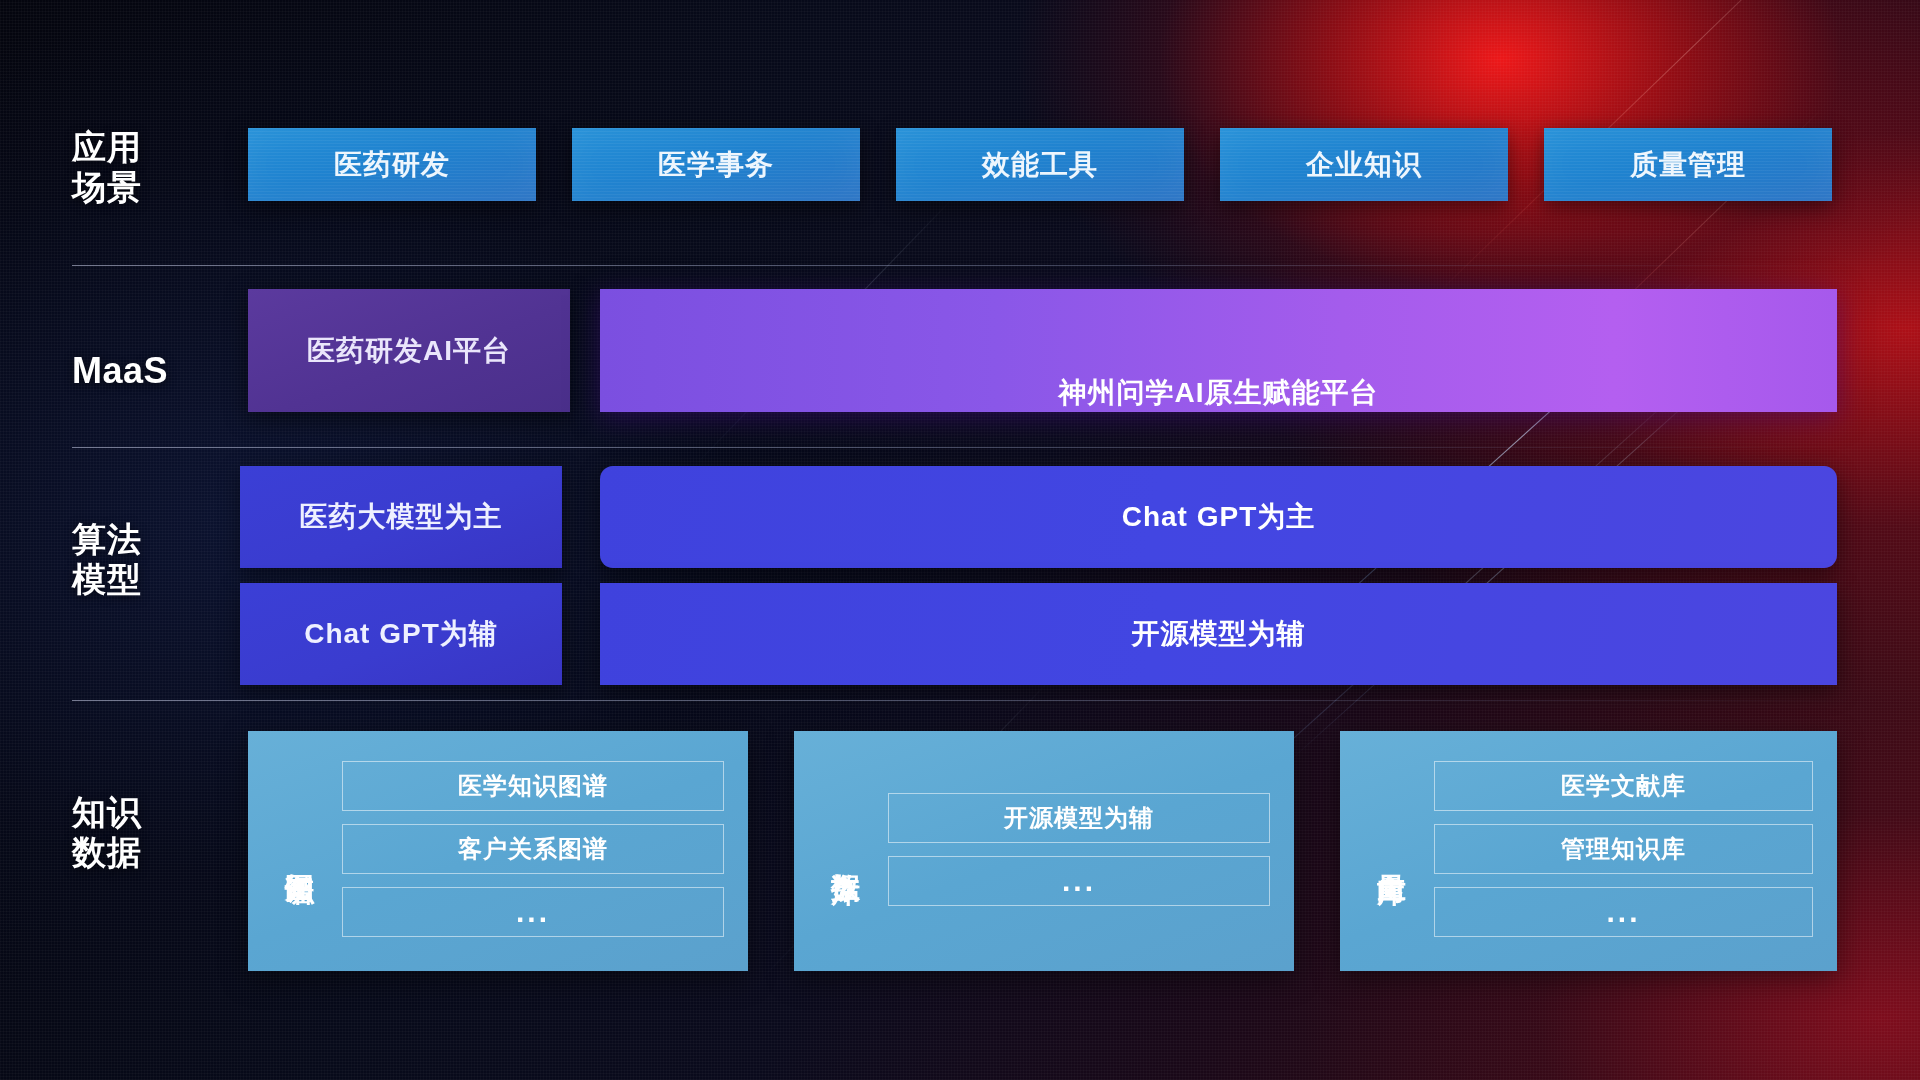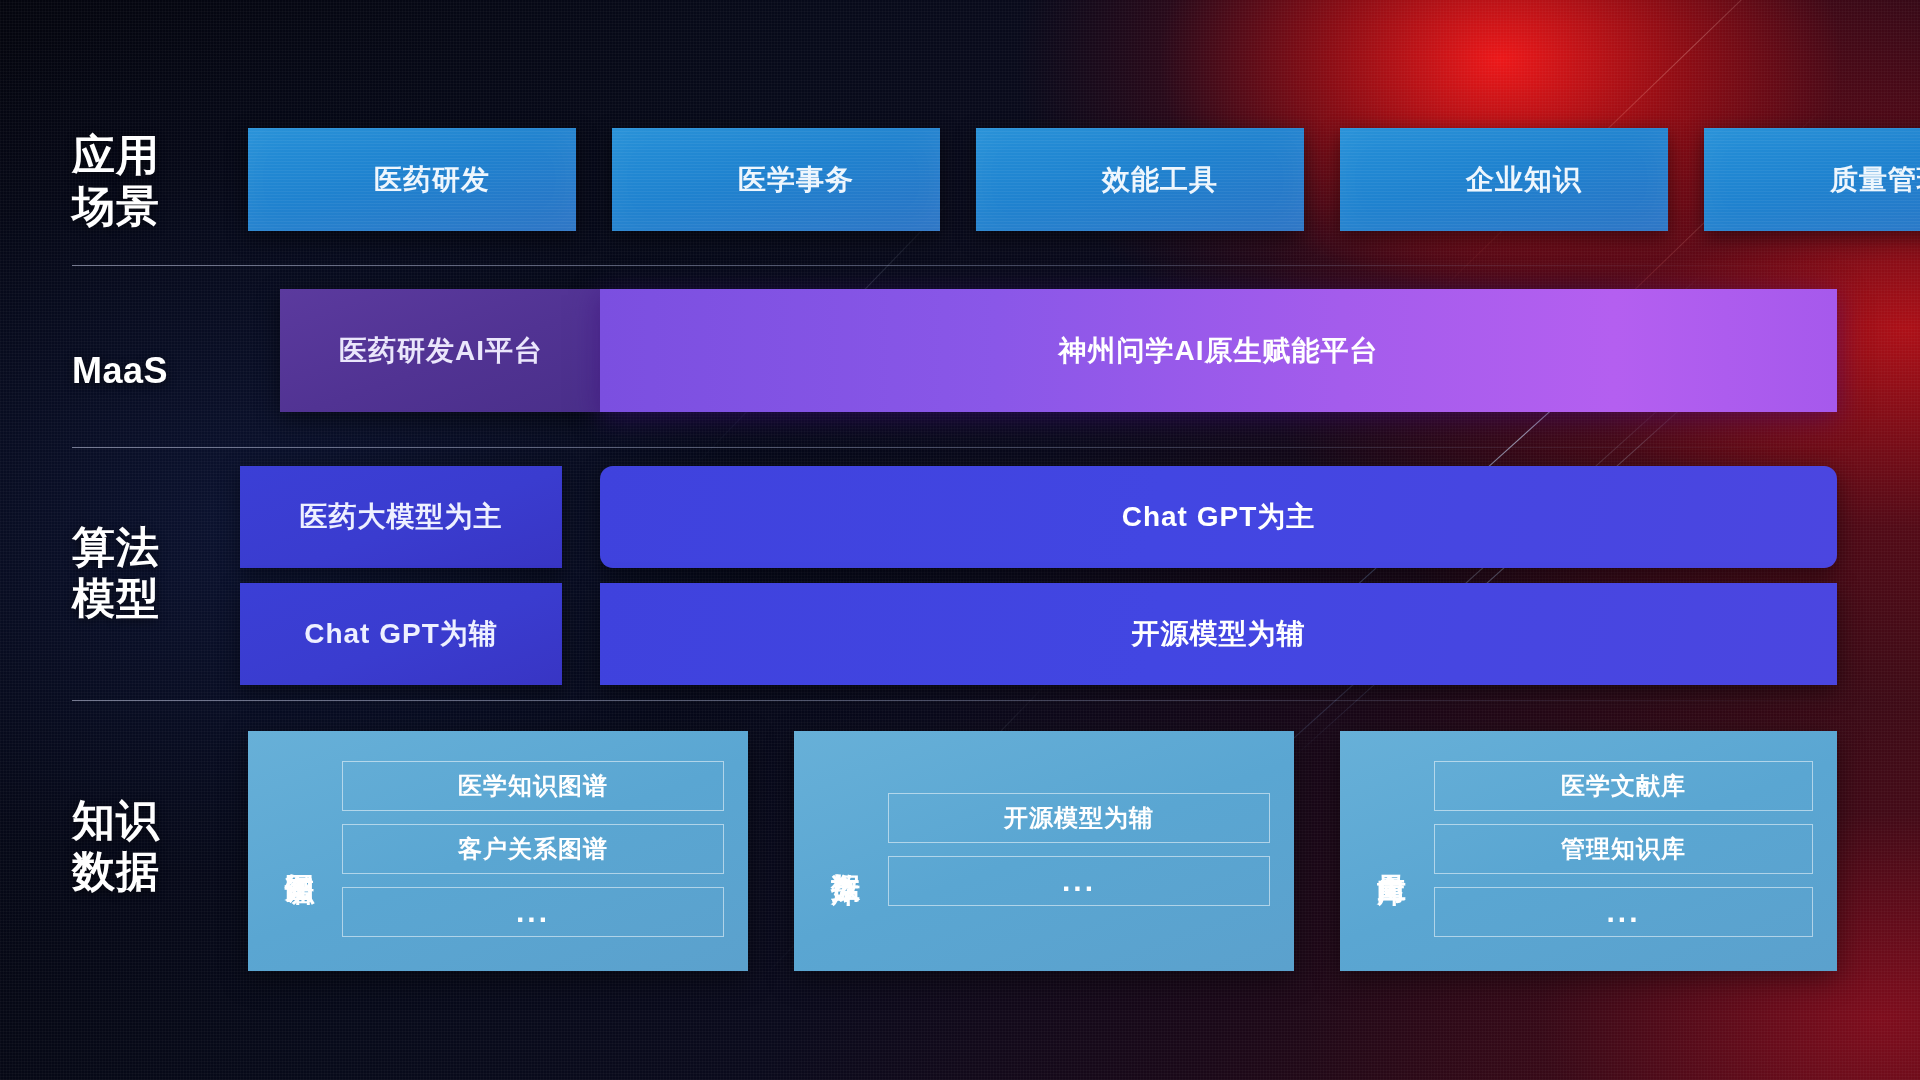--- a/index.html
+++ b/index.html
@@ -29,48 +29,47 @@
     background:linear-gradient(90deg,rgba(120,170,255,0) 0%,rgba(150,195,255,0.40) 35%,rgba(210,230,255,0.62) 62%,rgba(120,170,255,0) 100%);}
   .streak.red{background:linear-gradient(90deg,rgba(255,90,90,0) 0%,rgba(255,120,110,0.35) 40%,rgba(255,200,190,0.55) 70%,rgba(255,90,90,0) 100%);}
 
   .content{position:absolute;inset:0;}
   .rowlabel{
     position:absolute;left:72px;width:128px;
     color:#ffffff;font-weight:bold;text-align:left;
     letter-spacing:1px;line-height:1.18;
     text-shadow:0 2px 10px rgba(0,0,0,0.6);
   }
-  .rowlabel.cn{font-size:43px;}
+  .rowlabel.cn{font-size:34px;font-family:Liberation Mono, monospace;}
   .rowlabel.en{font-size:36px;letter-spacing:0.5px;}
 
   .divider{position:absolute;left:72px;right:60px;height:1px;
     background:linear-gradient(90deg,rgba(205,210,235,0.55) 0%,rgba(180,190,225,0.40) 45%,rgba(150,160,200,0.16) 78%,rgba(140,150,190,0.0) 100%);}
 
   
   .appstrip{position:absolute;left:248px;top:128px;height:103px;display:flex;gap:36px;}
   .appbox{
-    width:288px;height:103px;display:flex;align-items:center;justify-content:center;
+    width:288px;height:73px;display:flex;align-items:center;justify-content:center;
     background:linear-gradient(165deg,#2490d8 0%,#1f82cf 45%,#2a73c4 100%);
     color:#eef6fd;font-size:28px;font-weight:bold;letter-spacing:1px;
     box-shadow:0 6px 20px rgba(0,0,0,0.45), inset 0 0 40px rgba(255,255,255,0.05);
     position:relative;
-    padding-left:40px;
   }
   .appbox:after{content:"";position:absolute;inset:0;
     background-image:repeating-linear-gradient(0deg,rgba(255,255,255,0.05) 0 1px,rgba(0,0,0,0) 1px 3px);}
   .appbox span{position:relative;z-index:2;}
 
   
   .maas-left{position:absolute;left:248px;top:289px;width:322px;height:123px;
     display:flex;align-items:center;justify-content:center;
     background:linear-gradient(160deg,#5b3a9e 0%,#513393 55%,#4a2f8a 100%);
     color:#eae6fb;font-size:28px;font-weight:bold;letter-spacing:1px;
-    box-shadow:0 6px 22px rgba(0,0,0,0.45);margin-left:32px;}
+    box-shadow:0 6px 22px rgba(0,0,0,0.45);}
   .maas-right{position:absolute;left:600px;top:289px;width:1237px;height:123px;
-    display:flex;align-items:center;justify-content:center;
+    display:flex;align-items:flex-end;justify-content:center;
     background:linear-gradient(90deg,#7b4fe0 0%,#8a57e8 32%,#a45cec 60%,#b45ff0 82%,#a659ec 100%);
     color:#ffffff;font-size:28px;font-weight:bold;letter-spacing:1px;
     box-shadow:0 6px 26px rgba(60,10,120,0.5);}
 
   
   .alg-left{position:absolute;left:240px;width:322px;height:102px;
     display:flex;align-items:center;justify-content:center;
     background:linear-gradient(160deg,#3b3fd6 0%,#3a3ccf 55%,#3835c4 100%);
     color:#eef0ff;font-size:28px;font-weight:bold;letter-spacing:1px;
     box-shadow:0 6px 20px rgba(0,0,0,0.42);}

